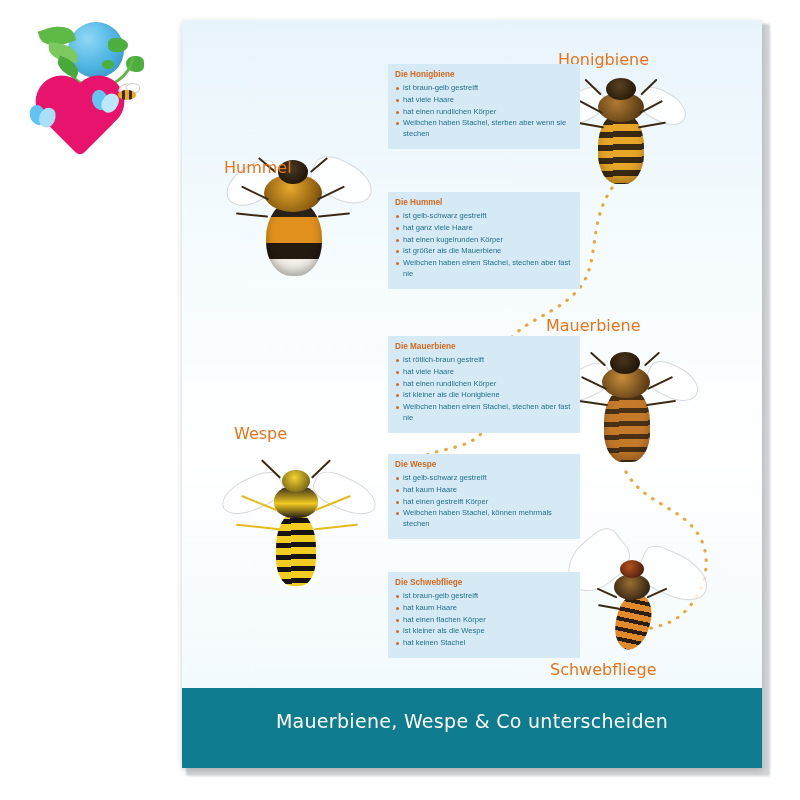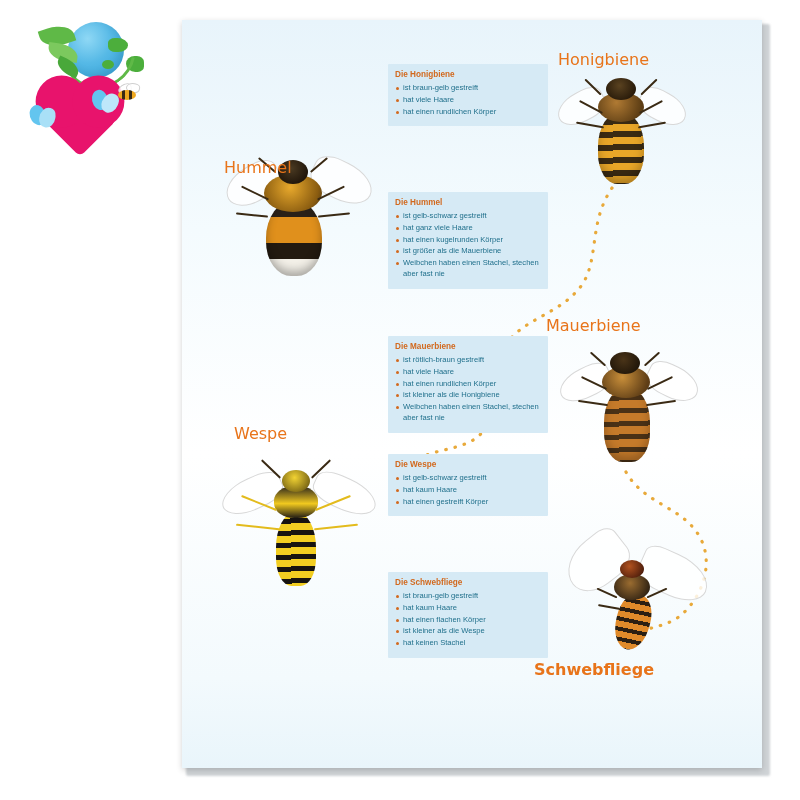--- a/index.html
+++ b/index.html
@@ -197,21 +197,21 @@
     left: 8px;
     bottom: 4px;
     font-size: 4.4px;
     color: #3a3a3a;
     letter-spacing: 0.6px;
   }
 
   
   .info-box {
     position: absolute;
-    width: 160px;
+    width: 192px;
     background: #d6eaf5;
     padding: 6px 7px 8px 7px;
     box-sizing: border-box;
     border-radius: 1px;
   }
   .info-box .box-title {
     color: #d2691e;
     font-size: 8.2px;
     font-weight: bold;
     margin-bottom: 4px;
@@ -509,28 +509,29 @@
       <div class="head"></div>
       <div class="leg" style="left:32px;top:72px;width:22px;transform:rotate(24deg);"></div>
       <div class="leg" style="left:82px;top:72px;width:22px;transform:rotate(-24deg);"></div>
       <div class="leg" style="left:34px;top:86px;width:22px;transform:rotate(10deg);"></div>
     </div>
 
     <div class="species-label" style="left:42px; top:138px;">Hummel</div>
     <div class="species-label" style="left:376px; top:30px;">Honigbiene</div>
     <div class="species-label" style="left:364px; top:296px;">Mauerbiene</div>
     <div class="species-label" style="left:52px; top:404px;">Wespe</div>
-    <div class="species-label" style="left:352px; top:640px;font-weight:bold;">Schwebfliege</div>
+    <div class="species-label" style="left:368px; top:640px;">Schwebfliege</div>
 
     <div class="info-box" style="left:206px; top:44px;">
       <div class="box-title">Die Honigbiene</div>
       <ul>
         <li>ist braun-gelb gestreift</li>
         <li>hat viele Haare</li>
         <li>hat einen rundlichen Körper</li>
+        <li>Weibchen haben Stachel, sterben aber wenn sie stechen</li>
       </ul>
     </div>
 
     <div class="info-box" style="left:206px; top:172px;">
       <div class="box-title">Die Hummel</div>
       <ul>
         <li>ist gelb-schwarz gestreift</li>
         <li>hat ganz viele Haare</li>
         <li>hat einen kugelrunden Körper</li>
         <li>ist größer als die Mauerbiene</li>
@@ -548,29 +549,33 @@
         <li>Weibchen haben einen Stachel, stechen aber fast nie</li>
       </ul>
     </div>
 
     <div class="info-box" style="left:206px; top:434px;">
       <div class="box-title">Die Wespe</div>
       <ul>
         <li>ist gelb-schwarz gestreift</li>
         <li>hat kaum Haare</li>
         <li>hat einen gestreift Körper</li>
+        <li>Weibchen haben Stachel, können mehrmals stechen</li>
       </ul>
     </div>
 
     <div class="info-box" style="left:206px; top:552px;">
       <div class="box-title">Die Schwebfliege</div>
       <ul>
         <li>ist braun-gelb gestreift</li>
         <li>hat kaum Haare</li>
         <li>hat einen flachen Körper</li>
         <li>ist kleiner als die Wespe</li>
         <li>hat keinen Stachel</li>
       </ul>
     </div>
 
+    <div class="footer-band">
+      <div class="caption">Mauerbiene, Wespe &amp; Co unterscheiden</div>
+    </div>
 
   </div>
 </div>
 
 </body></html>

